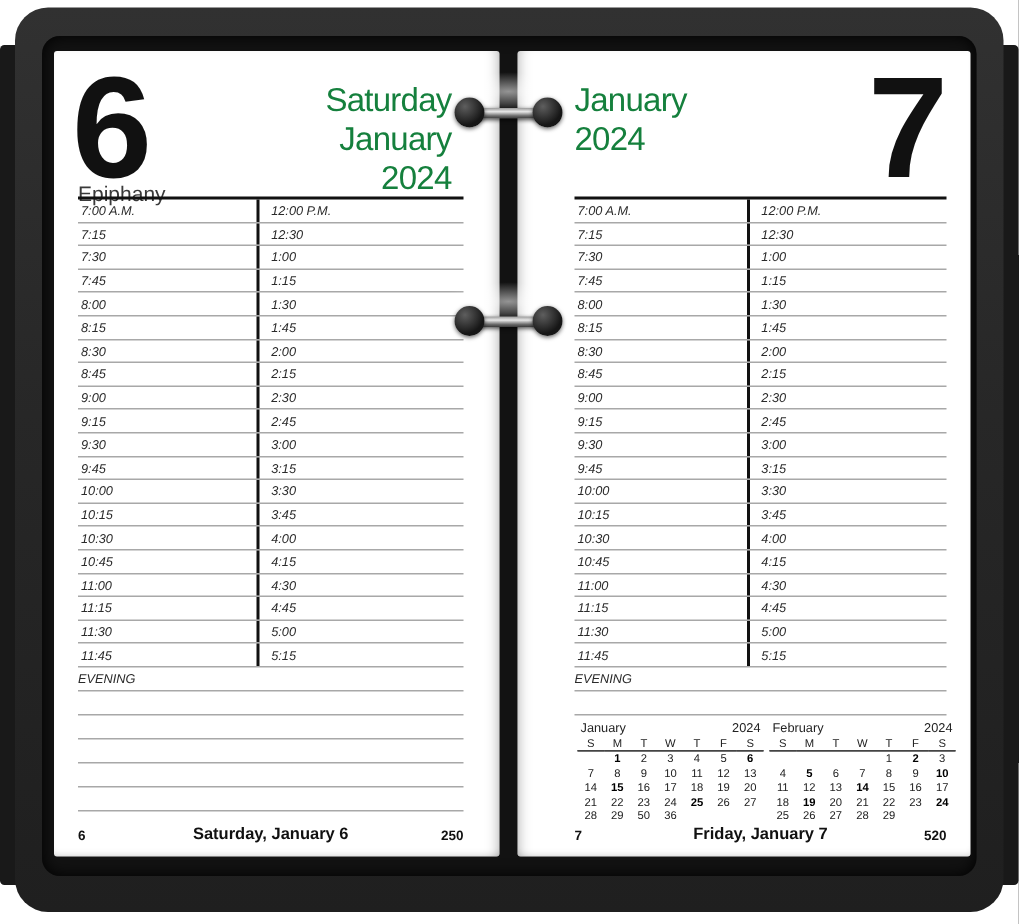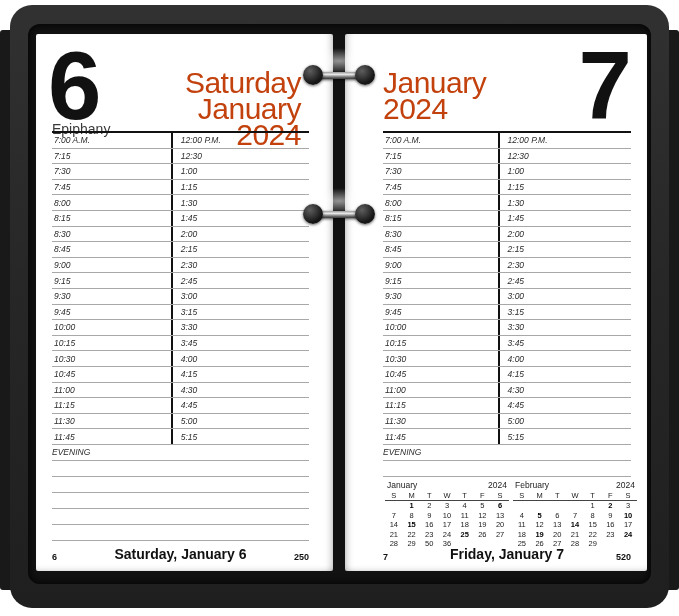--- a/index.html
+++ b/index.html
@@ -18,21 +18,21 @@
   
   .page{position:absolute;top:34px;height:537px;background:#fff;z-index:3;border-radius:2px;}
   .page.p-left{left:36px;width:297px;box-shadow:inset -7px 0 9px -7px rgba(0,0,0,.35), inset 0 -4px 6px -4px rgba(0,0,0,.2);}
   .page.p-right{left:345px;width:302px;box-shadow:inset 7px 0 9px -7px rgba(0,0,0,.35), inset 0 -4px 6px -4px rgba(0,0,0,.2);}
 
   .big-num{position:absolute;top:16px;font-size:96px;line-height:72px;font-weight:bold;
            letter-spacing:-3px;color:#111;}
   .p-left .big-num{left:12px;}
   .p-right .big-num{right:18px;}
 
-  .date-block{position:absolute;top:36px;font-size:30px;line-height:26px;letter-spacing:-0.5px;color:#c2410c;}
+  .date-block{position:absolute;top:20px;font-size:22px;line-height:26px;letter-spacing:-0.5px;color:#15803d;}
   .p-left .date-block{right:32px;text-align:right;}
   .p-right .date-block{left:38px;text-align:left;}
 
   .holiday{position:absolute;left:16px;top:87px;font-size:14px;color:#3a3a3a;}
 
   .rule{position:absolute;top:97px;height:2px;background:#111;}
   .p-left .rule{left:16px;right:24px;}
   .p-right .rule{left:38px;right:16px;}
 
   .grid{position:absolute;top:99px;font-style:italic;}
@@ -56,21 +56,21 @@
   .cal-table th{font-size:7.5px;font-weight:normal;color:#222;border-bottom:1px solid #444;
         padding:0;height:9px;text-align:center;}
   .cal-table td{font-size:7.5px;color:#222;padding:0;height:9.5px;text-align:center;line-height:9.5px;}
   .cal-table td.hol{font-weight:bold;color:#000;}
 
   
   .footer{position:absolute;bottom:9px;font-size:9px;font-weight:bold;color:#111;}
   .p-left .footer{left:16px;right:24px;}
   .p-right .footer{left:38px;right:16px;}
   .footer .f-left{position:absolute;left:0;bottom:0;}
-  .footer .f-center{position:absolute;left:0;right:0;bottom:0;text-align:center;font-size:14px;}
+  .footer .f-center{position:absolute;left:0;right:0;bottom:0;text-align:center;font-size:11px;}
   .footer .f-right{position:absolute;right:0;bottom:0;}
 
   
   .ring{position:absolute;left:303px;width:72px;height:22px;z-index:5;}
   .ring.r1{top:64px;} .ring.r2{top:203px;}
   .ring-bar{position:absolute;left:9px;right:9px;top:8px;height:7px;border-radius:4px;
         background:linear-gradient(180deg,#9a9a9a,#e8e8e8 35%,#6b6b6b 75%,#3a3a3a);
         box-shadow:0 1px 3px rgba(0,0,0,.7);}
   .ring-knob{position:absolute;top:1px;width:20px;height:20px;border-radius:50%;
         background:radial-gradient(circle at 35% 30%,#5e5e5e,#161616 65%);

